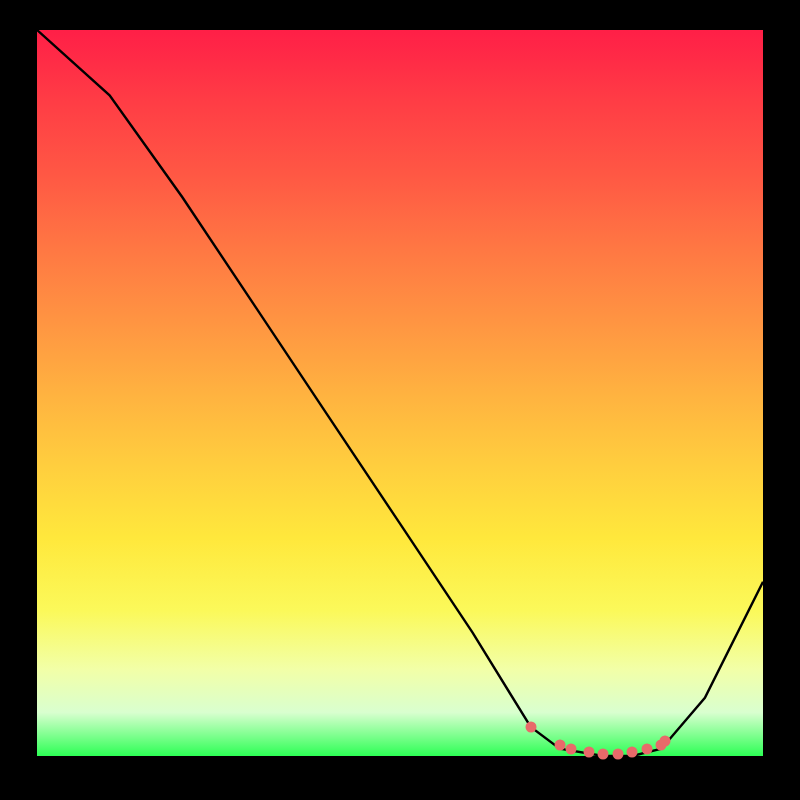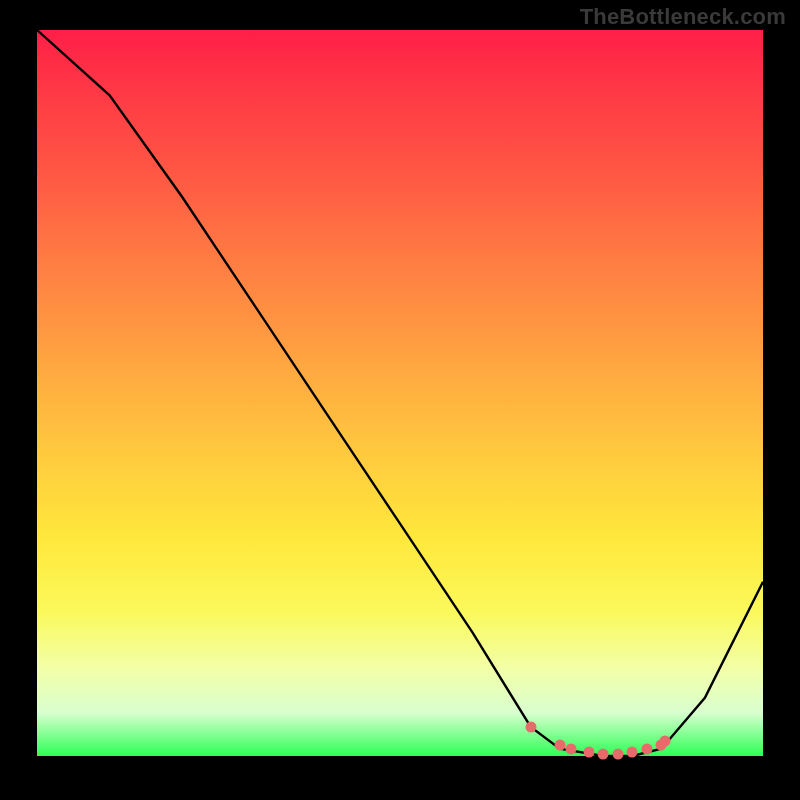--- a/index.html
+++ b/index.html
@@ -60,21 +60,20 @@
     height: 11px;
     background: #e86a6a;
     border-radius: 50%;
     transform: translate(-50%, -50%);
   }
 </style>
 </head>
 <body>
 
 <div class="frame">
-  <div class="watermark">TheBottleneck.com</div>
 
   <div class="plot">
     <svg class="curve" viewBox="0 0 726 726" preserveAspectRatio="none">
       <path id="curve-path" fill="none" stroke="#000" stroke-width="2.4" d="M0.0 0.0 L72.6 65.3 L145.2 167.0 L217.8 275.9 L290.4 384.8 L363.0 493.7 L435.6 602.6 L493.7 697.0 L522.7 718.7 L566.3 726.0 L595.3 726.0 L624.4 718.7 L667.9 667.9 L726.0 551.8"></path>
     </svg>
     <div id="dots">
         <div class="dot" style="left: 493.68px; top: 696.96px;"></div>
         <div class="dot" style="left: 522.72px; top: 715.11px;"></div>
         <div class="dot" style="left: 533.61px; top: 718.74px;"></div>
         <div class="dot" style="left: 551.76px; top: 722.37px;"></div>

